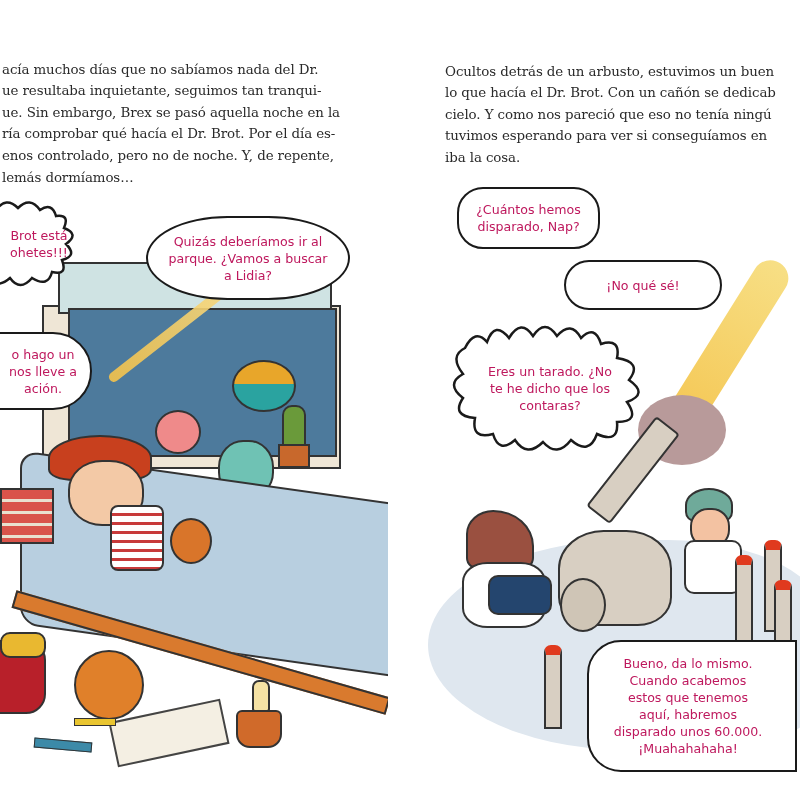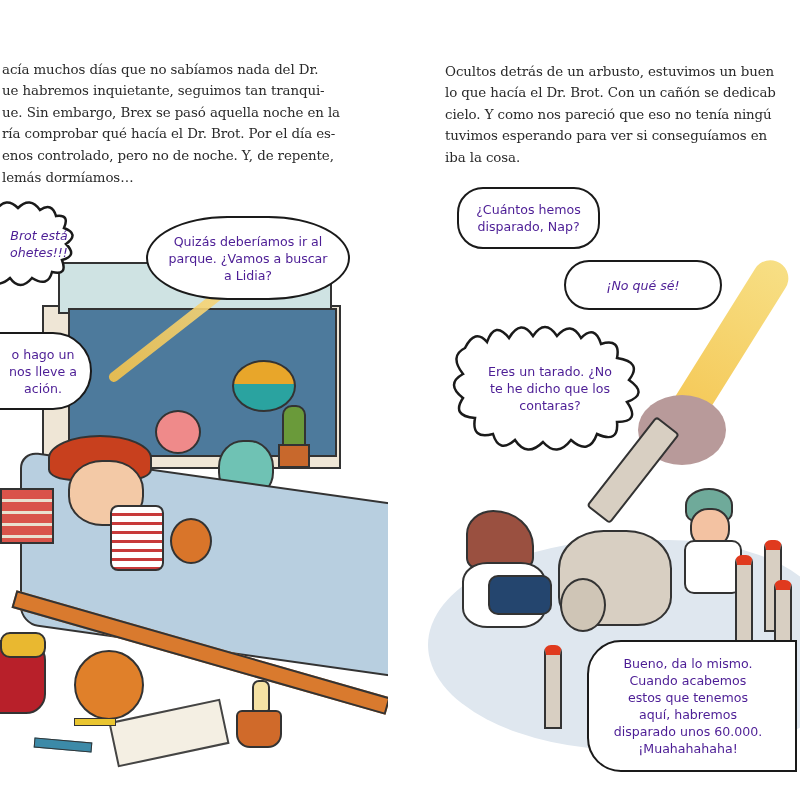--- a/index.html
+++ b/index.html
@@ -13,37 +13,37 @@
   .prose { position:absolute; font-family:"DejaVu Serif", serif; font-size:13.4px; line-height:21.6px;
            color:#2a2a2a; white-space:pre; letter-spacing:-0.1px; }
   .left .prose { left:2px; top:37px; }
   .right .prose { left:57px; top:39px; }
 
   
   .shape { position:absolute; }
 
   .bubble { position:absolute; background:#fff; border:2.5px solid #1a1a1a; border-radius:40% / 50%;
             display:flex; align-items:center; justify-content:center; text-align:center;
-            font-family:"DejaVu Sans", sans-serif; font-size:12.6px; line-height:17px; color:#4c1d95;
+            font-family:"DejaVu Sans", sans-serif; font-size:12.6px; line-height:17px; color:#be185d;
             white-space:pre; box-sizing:border-box; }
   .bubble.rect { border-radius:26px; }
   .bubble.burst { border:none; background:transparent; }
   .burst svg { position:absolute; left:0; top:0; }
   .burst .txt { position:relative; z-index:2; }
-  .italic { font-style:italic; }
+  .italic { }
 </style>
 </head>
 <body>
 
 <div class="gutter"></div>
 
 <div class="page left">
   <div class="prose">
 <span>acía muchos días que no sabíamos nada del Dr.</span>
-<span>ue habremos inquietante, seguimos tan tranqui-</span>
+<span>ue resultaba inquietante, seguimos tan tranqui-</span>
 <span>ue. Sin embargo, Brex se pasó aquella noche en la</span>
 <span>ría comprobar qué hacía el Dr. Brot. Por el día es-</span>
 <span>enos controlado, pero no de noche. Y, de repente,</span>
 <span>lemás dormíamos…</span></div>
 
   <div>
 
     <div class="shape" style="left:42px;top:305px;width:295px;height:160px;background:#efe6d6;border:2px solid #333;"></div>
     <div class="shape" style="left:58px;top:262px;width:270px;height:48px;background:#cfe3e3;border:2px solid #333;"></div>
     <div class="shape" style="left:68px;top:308px;width:265px;height:145px;background:#4d7a9c;border:2px solid #333;"></div>

